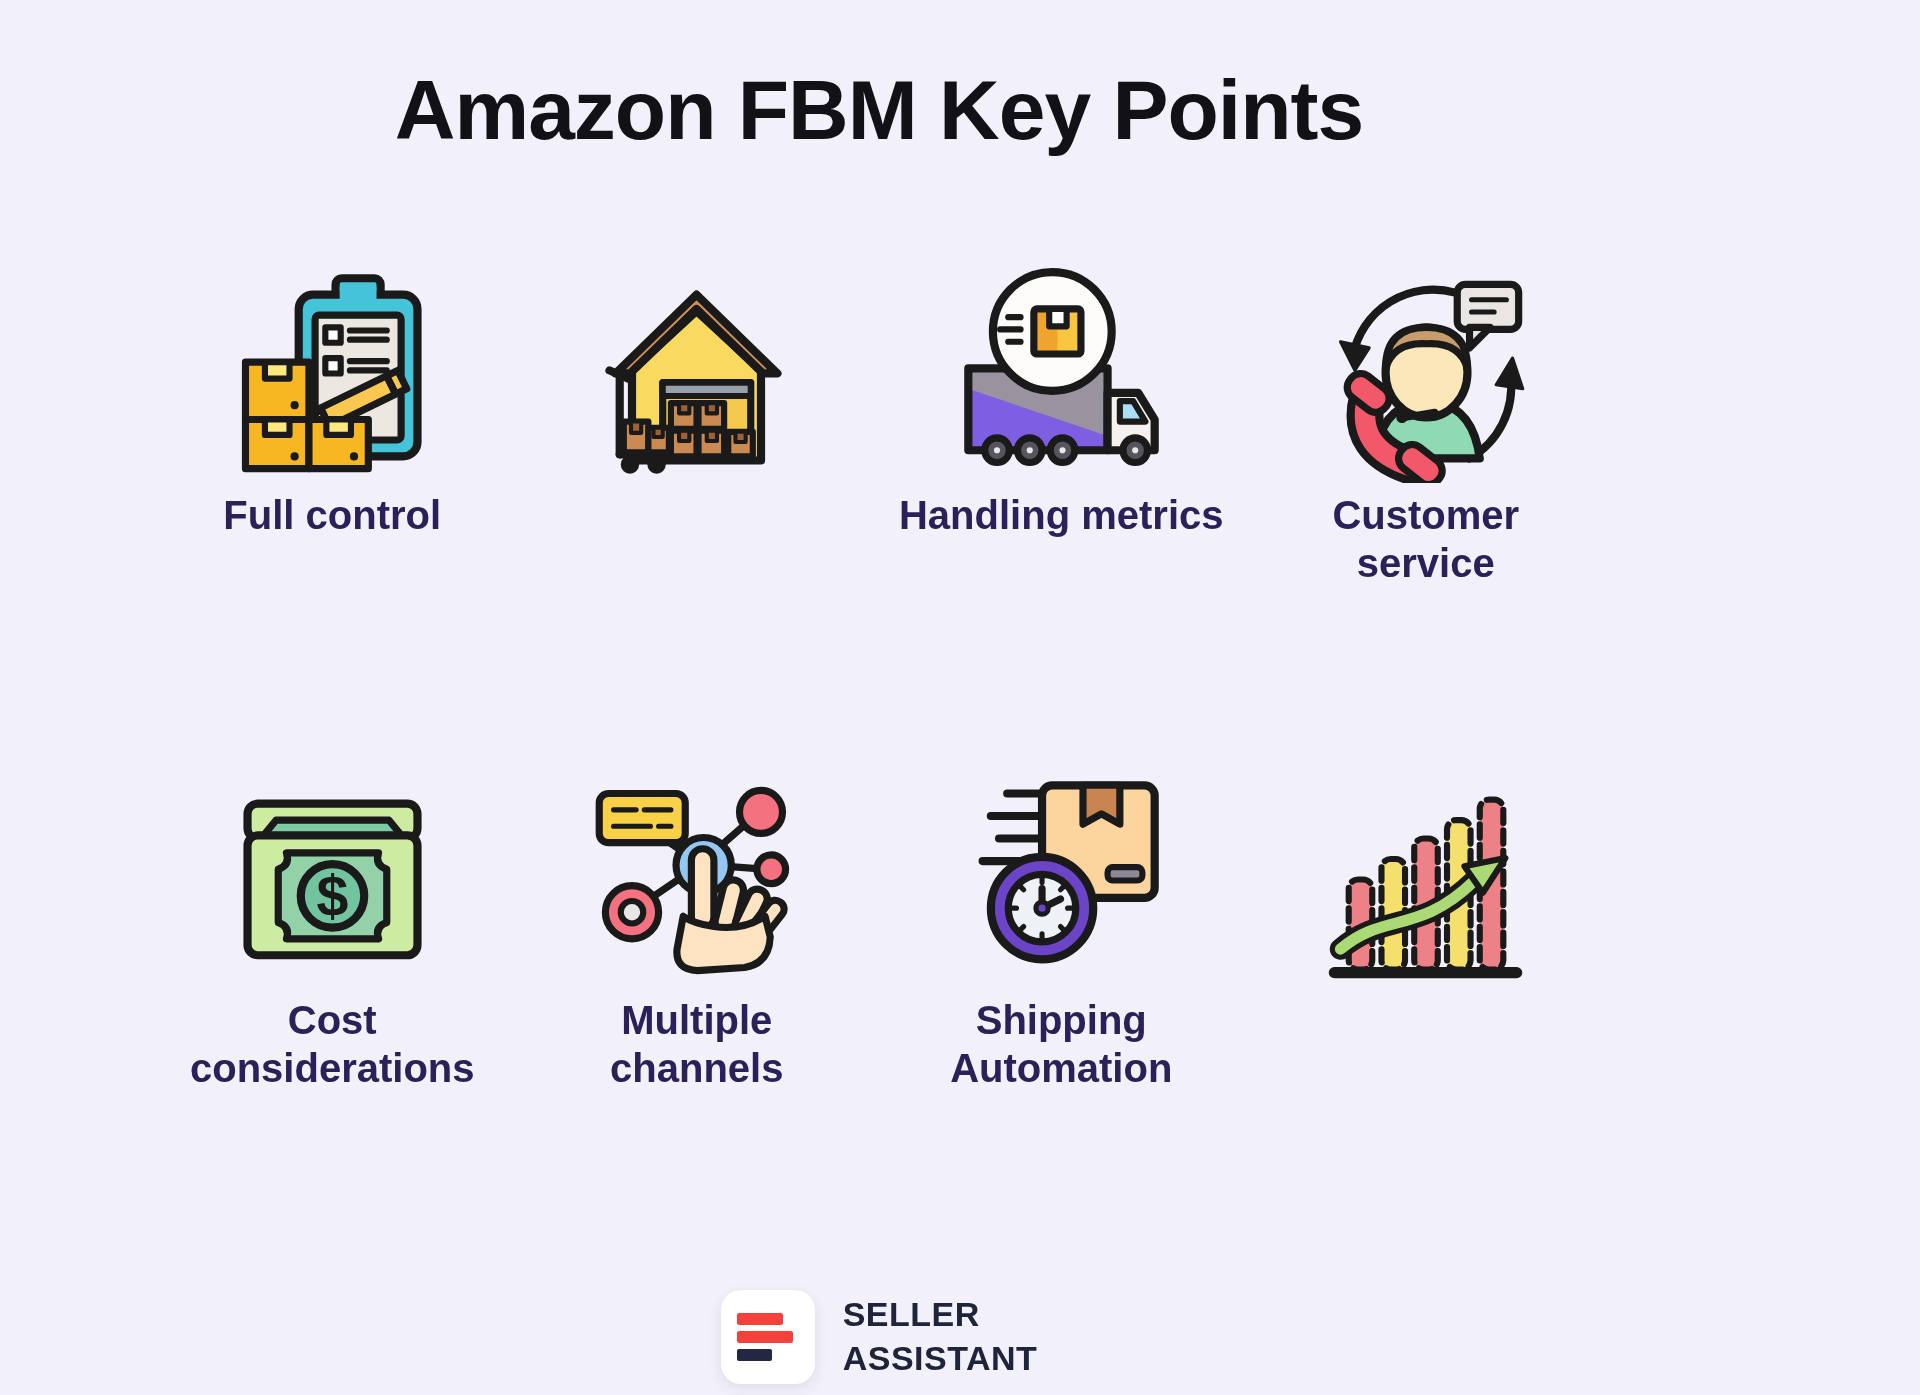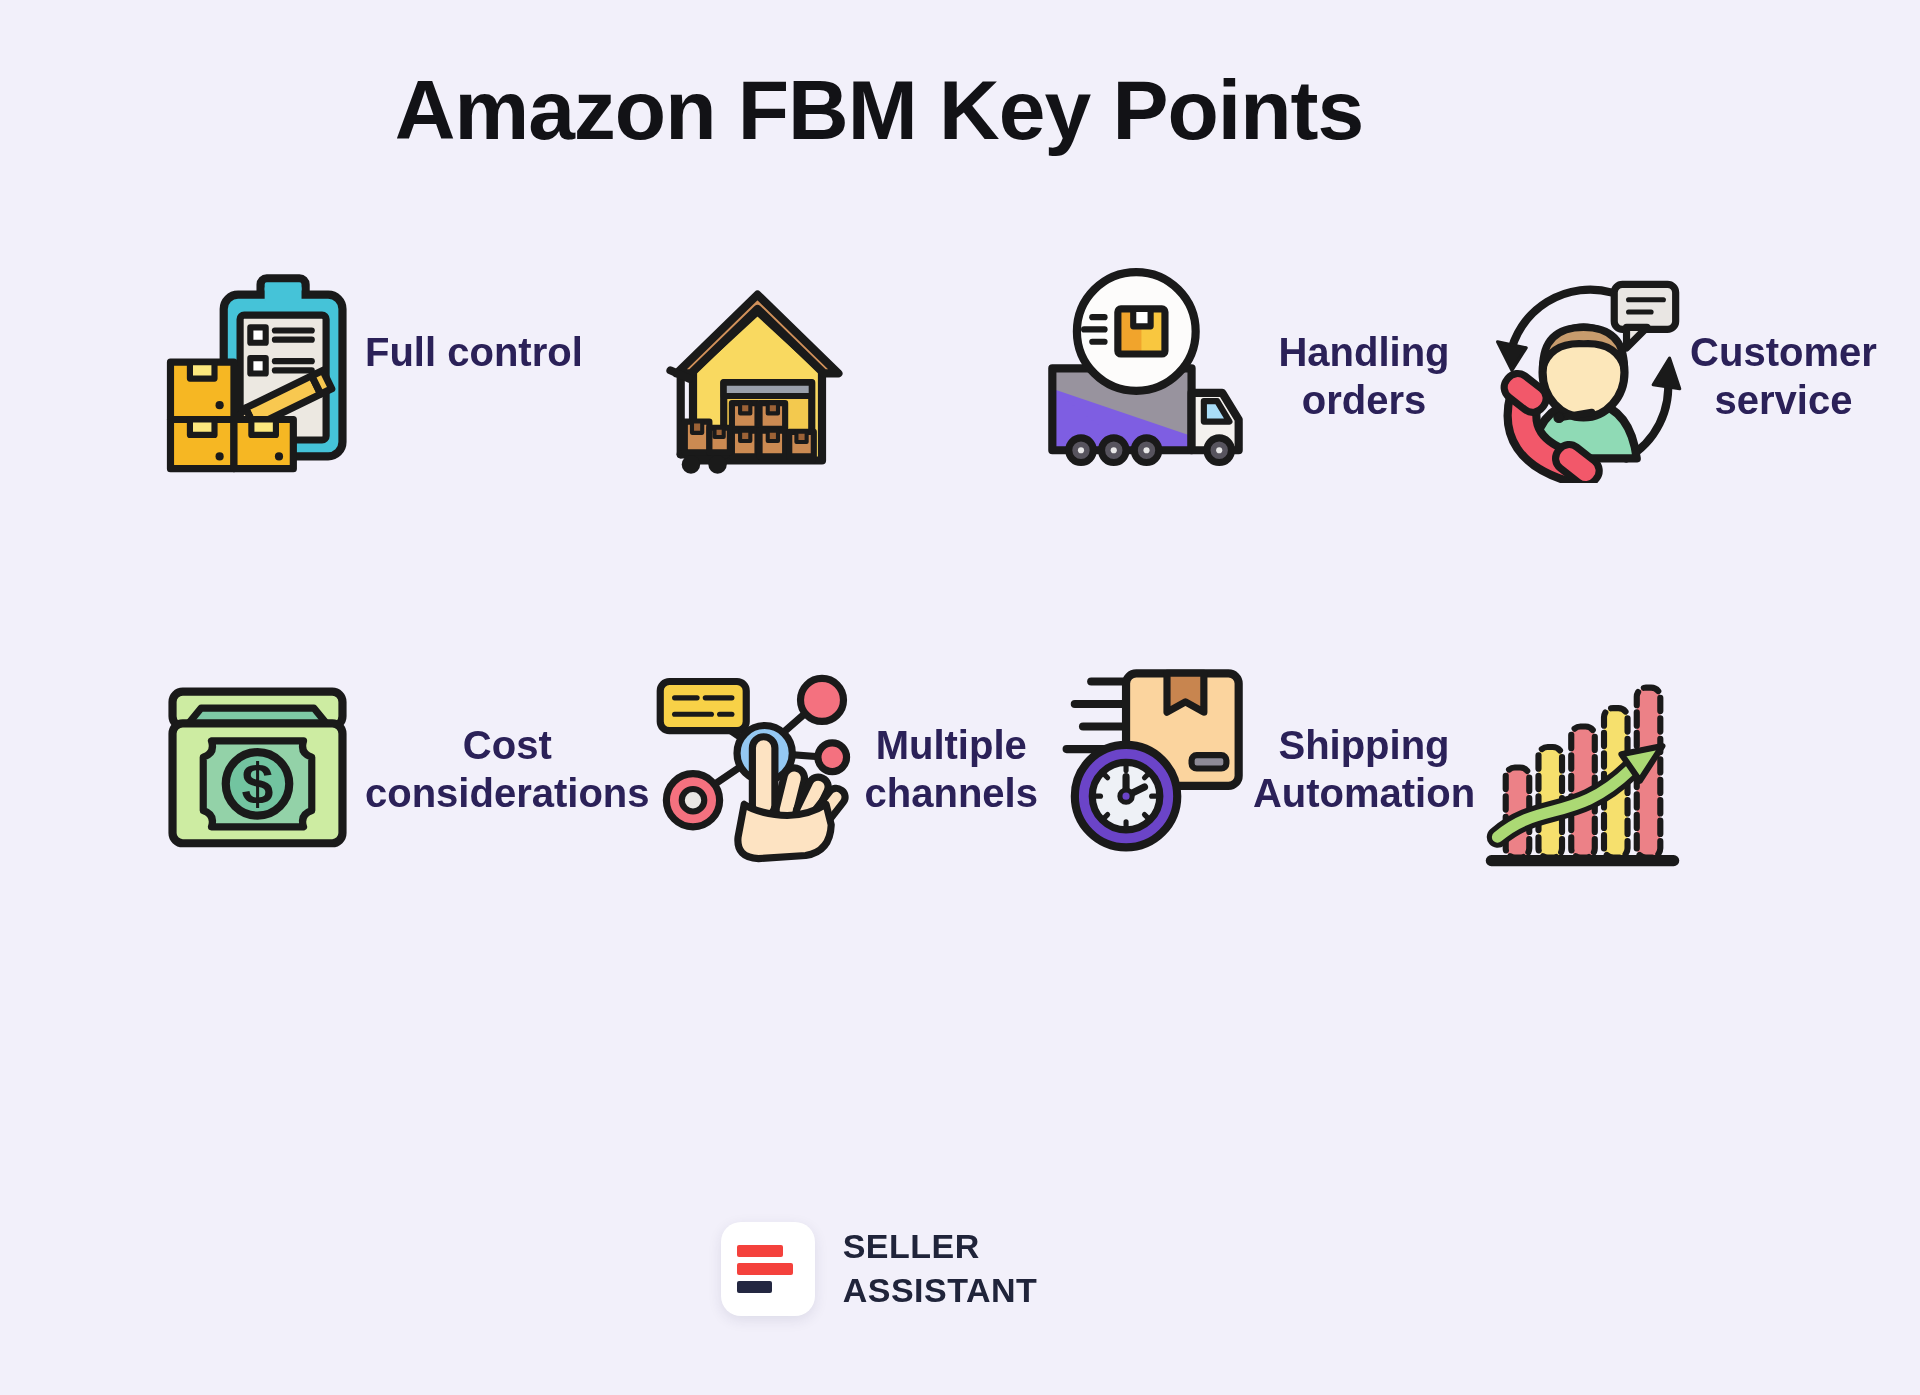--- a/index.html
+++ b/index.html
@@ -18,37 +18,37 @@
     letter-spacing:-1px;
     color:#121216;
     line-height:1.1;
   }
   .grid {
     margin:112px 150px 0 150px;
     display:grid;
     grid-template-columns:repeat(4,1fr);
     row-gap:178px;
   }
-  .cell { display:flex; flex-direction:row; align-items:center; }
+  .cell { display:flex; flex-direction:column; align-items:center; }
   .icon-wrap { height:215px; width:215px; display:flex; align-items:center; justify-content:center; }
   .icon-wrap svg { width:215px; height:215px; display:block; }
   .label {
     margin-top:8px;
     max-width:330px;
     min-height:104px;
     font-size:40px;
     font-weight:700;
     color:#2b2158;
     text-align:center;
     line-height:1.2;
   }
   .footer {
     position:absolute;
     left:0; right:0;
-    top:1222px;
+    top:1290px;
     display:flex;
     align-items:center;
     justify-content:center;
     gap:28px;
   }
   .logo-box {
     width:94px; height:94px;
     background:#ffffff;
     border-radius:20px;
     box-shadow:0 4px 14px rgba(40,36,80,0.10);
@@ -167,21 +167,21 @@
             <rect x="78" y="40" width="46" height="44" rx="3" fill="#f1a42c" stroke="none"></rect>
             <rect x="101" y="40" width="23" height="44" fill="#f9c73f" stroke="none"></rect>
             <rect x="78" y="40" width="46" height="44" rx="3" fill="none" stroke-width="7"></rect>
             <rect x="93" y="40" width="17" height="17" fill="#ffffff" stroke-width="6"></rect>
             <line x1="53" y1="48" x2="65" y2="48" stroke-width="6"></line>
             <line x1="45" y1="60" x2="65" y2="60" stroke-width="6"></line>
             <line x1="53" y1="72" x2="65" y2="72" stroke-width="6"></line>
           </g>
         </svg>
       </div>
-      <div class="label">Handling orders</div>
+      <div class="label">Handling metrics</div>
     </div>
 
     <div class="cell">
       <div class="icon-wrap">
         <svg viewBox="0 0 210 210">
           <g fill="none" stroke="#1a1a1a" stroke-linecap="round" stroke-linejoin="round">
             <path d="M134,24 A80,80 0 0 0 34,86" stroke-width="8"></path>
             <polygon points="22,72 36,100 50,78" fill="#1a1a1a" stroke-width="3"></polygon>
             <path d="M148,186 A80,80 0 0 0 188,106" stroke-width="8"></path>
             <polygon points="174,114 190,88 200,118" fill="#1a1a1a" stroke-width="3"></polygon>

